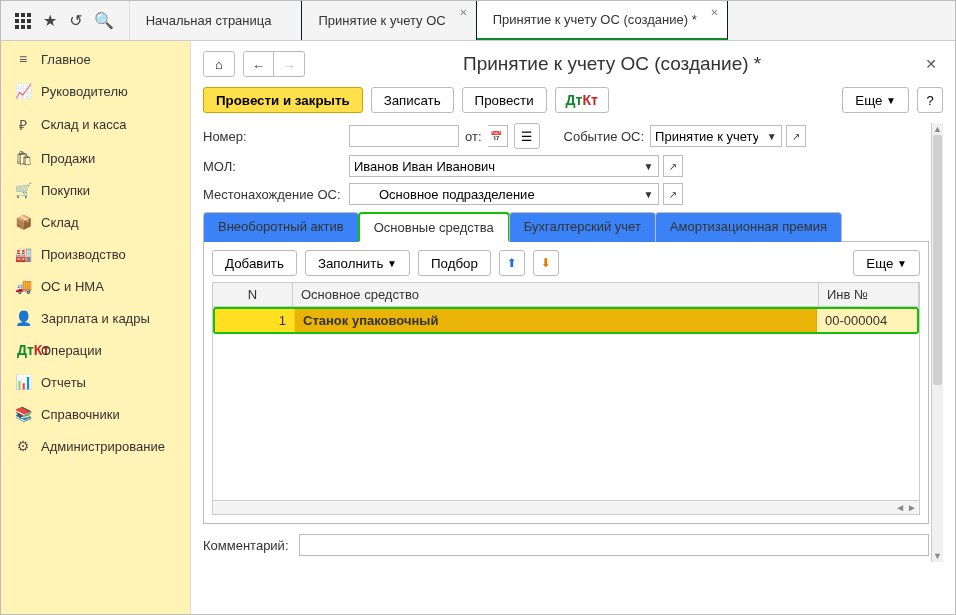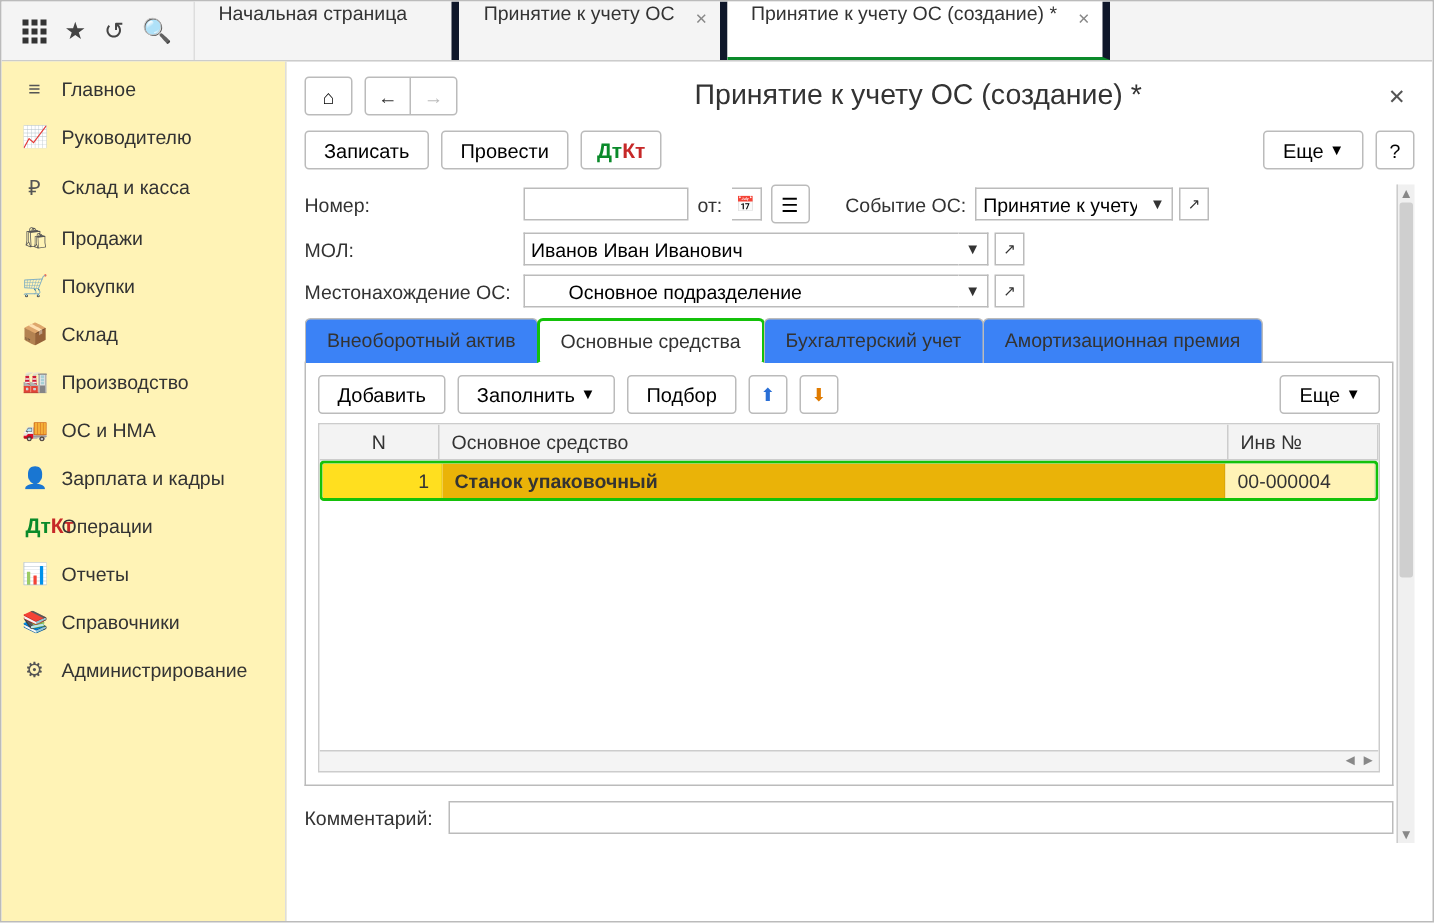--- a/index.html
+++ b/index.html
@@ -33,22 +33,22 @@
     display: grid;
     grid-template-columns: repeat(3, 4px);
     grid-template-rows: repeat(3, 4px);
     gap: 2px;
   }
   .apps-icon i { background: #333; display: block; width: 4px; height: 4px; }
   .tab {
     position: relative;
     padding: 0 30px 0 16px;
     display: flex;
-    align-items: flex-start;
-    border-right: 5px solid #0f172a;
+    align-items: center;
+    border-right: 1px solid #0f172a;
     background: #f4f4f4;
     cursor: pointer;
   }
   .tab.active { background: #fff; border-bottom: 2px solid #0a8a2a; }
   .tab .close {
     position: absolute;
     right: 8px; top: 6px;
     font-size: 10px; color: #888;
   }
   .main-wrap {
@@ -381,20 +381,21 @@
       <button class="icon-btn">⌂</button>
       <span class="nav-pair">
         <span>←</span>
         <span class="disabled">→</span>
       </span>
       <div class="page-title">Принятие к учету ОС (создание) *</div>
       <span class="close-x">✕</span>
     </div>
 
     <div class="toolbar-row">
+      <button class="btn btn-primary">Провести и закрыть</button>
       <button class="btn">Записать</button>
       <button class="btn">Провести</button>
       <button class="icon-btn">
           <span class="dtkt">
             <span class="dt">Дт</span>
             <span class="kt">Кт</span>
           </span>
         </button>
       <div class="flex-spacer"></div>
       <button class="btn"><span>Еще</span>&nbsp;<span style="font-size:10px">▼</span></button>

